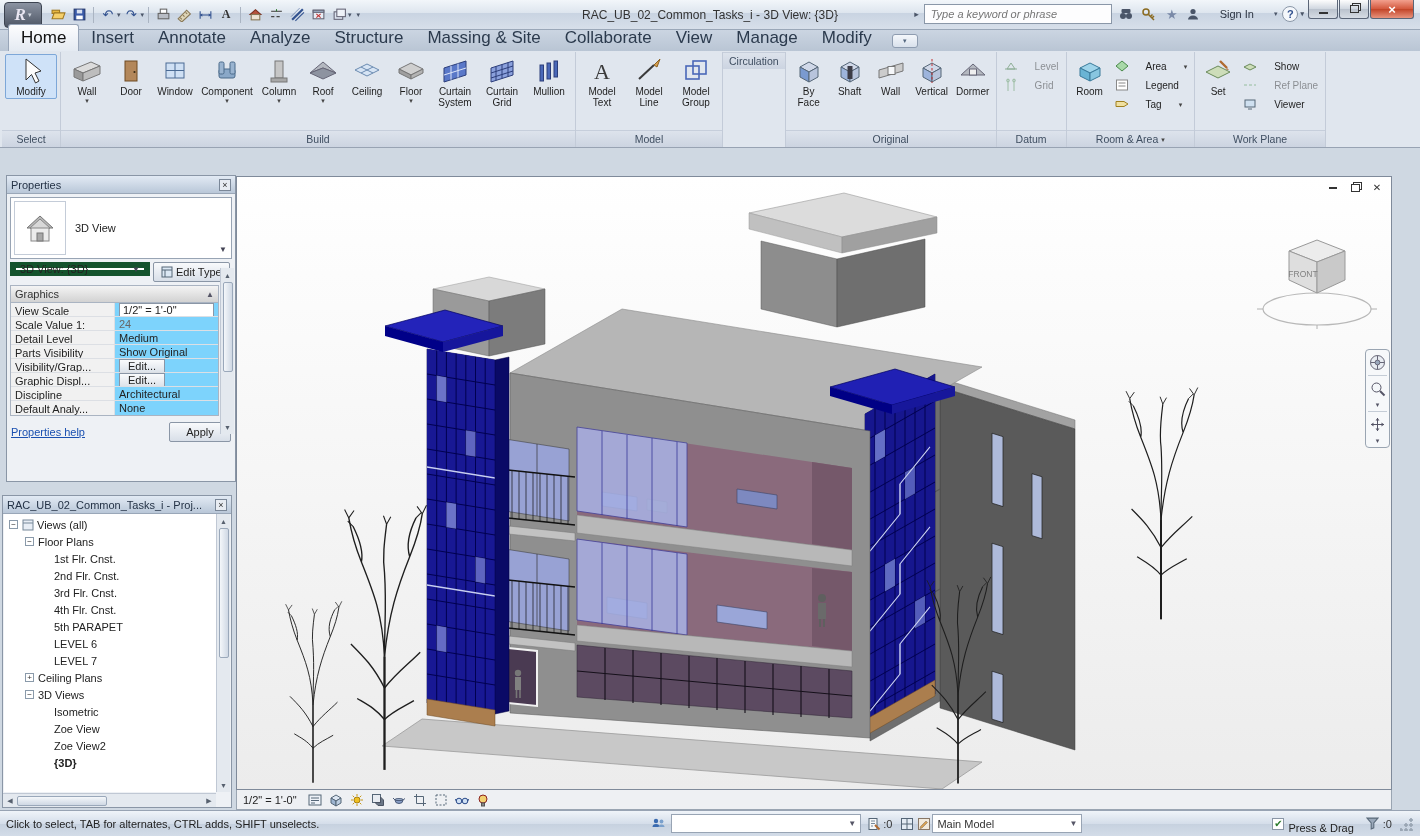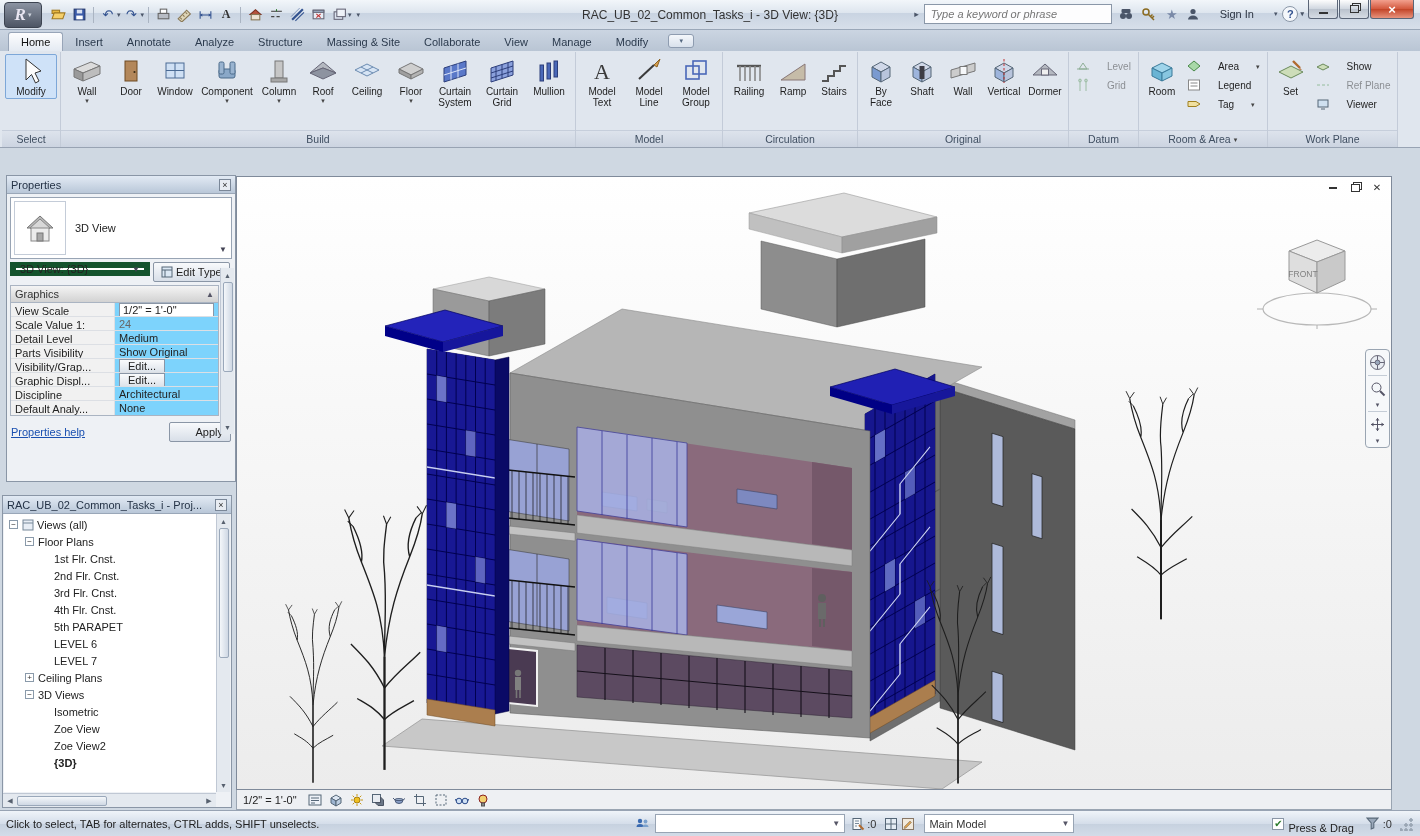--- a/index.html
+++ b/index.html
@@ -25,21 +25,21 @@
 .signin .arr,.help .arr{font-size:7px;color:#4a5568}
 .help{display:flex;align-items:center;gap:2px;font-weight:bold;color:#2c3442}
 .helpq{width:16px;height:16px;border-radius:8px;border:1px solid #8a97a8;display:flex;align-items:center;justify-content:center;font-size:11px;color:#31518f;background:#f4f7fb}
 .winctl{position:absolute;right:6px;top:0;display:flex}
 .wc{width:30px;height:19px;margin-left:1px;border:1px solid #5a6577;border-top:none;border-radius:0 0 3px 3px;background:linear-gradient(#fdfdfd,#cfd6df 50%,#bac2cd 51%,#d6dce4);display:flex;align-items:center;justify-content:center;color:#333}
 .wc.close{width:44px;background:linear-gradient(#f2a08e,#d3573c 50%,#c24428 51%,#e8937d);color:#fff;font-size:13px;font-weight:bold}
 .minbar{width:9px;height:2px;background:#333;margin-top:8px}
 .restoreg{width:9px;height:8px;border:1px solid #333;box-shadow:2px -2px 0 -1px #dfe5ec,2px -2px 0 0 #333}
 
 .tabrow{position:absolute;left:0;top:30px;width:1420px;height:21px;background:linear-gradient(#cbd5e2,#b9c5d4);display:flex;align-items:flex-end;padding-left:8px}
-.tab{padding:3px 12px;font-size:11px;color:#2b3a4d}
+.tab{padding:3px 12px;font-size:17px;color:#2b3a4d}
 .tab.active{background:linear-gradient(#fdfdfe,#e4eaf2);border:1px solid #98a5b8;border-bottom:none;border-radius:3px 3px 0 0;color:#111}
 .ribbon-toggle{margin:0 0 3px 8px;width:26px;height:14px;border:1px solid #8e9cb0;border-radius:3px;background:linear-gradient(#f4f7fb,#d9e1ec);display:flex;align-items:center;justify-content:center;font-size:7px;color:#53677f}
 
 .ribbon{position:absolute;left:0;top:51px;width:1420px;height:97px;background:#e0e6ee;border-bottom:1px solid #98a3b3;display:flex;padding:1px 2px 0}
 .panel{display:flex;flex-direction:column;border-right:1px solid #c3cbd8}
 .panel-body{flex:1;display:flex;align-items:flex-start;padding:2px 3px;gap:1px}
 .panel-label{height:17px;font-size:10.5px;color:#3f4e61;background:linear-gradient(#dde3ec,#ccd4e1);border-top:1px solid #c6cedb;display:flex;align-items:center;justify-content:center;gap:3px;padding:0 6px}
 .bigbtn{display:flex;flex-direction:column;align-items:center;width:46px;padding:1px;border:1px solid transparent;border-radius:2px}
 .bigbtn .bicon{width:30px;height:30px}
 .blabel{font-size:10px;line-height:11px;text-align:center;color:#1e1e1e}
@@ -54,21 +54,21 @@
 .palette{position:absolute;background:#eef1f5;border:1px solid #8a96a6}
 .pal-title{height:18px;background:linear-gradient(#e2eaf4,#b9c7d8);border-bottom:1px solid #9aa7b8;display:flex;align-items:center;padding:0 4px;font-size:11px;color:#243246}
 .pal-close{margin-left:auto;width:12px;height:12px;border:1px solid #7a8798;background:#e8ecf2;font-size:9px;line-height:10px;text-align:center;color:#333}
 .typesel{margin:3px;height:62px;background:#fff;border:1px solid #98a4b4;display:flex;align-items:center;position:relative}
 .typesel .pic{width:52px;height:54px;margin:3px;border:1px solid #c4ccd8;display:flex;align-items:center;justify-content:center}
 .typesel .lbl{font-size:11px;color:#222;margin-left:6px}
 .typesel .arr{position:absolute;right:4px;bottom:4px;font-size:8px;color:#445}
 .selrow{display:flex;margin:2px 3px;gap:3px}
 .combo{flex:1;height:14px;background:#fff;border:6px solid #14532d;display:flex;align-items:center;padding:0 4px;position:relative}
 .combo .carr{margin-left:auto;font-size:8px;color:#445}
-.btn{height:20px;border:1px solid #8a96a6;background:linear-gradient(#f8fafc,#d8dfe8);display:flex;align-items:center;justify-content:flex-end;padding:0 7px;gap:3px;border-radius:2px}
+.btn{height:20px;border:1px solid #8a96a6;background:linear-gradient(#f8fafc,#d8dfe8);display:flex;align-items:center;justify-content:center;padding:0 7px;gap:3px;border-radius:2px}
 .grid{margin:3px 3px 0;border:1px solid #aab4c2;background:#7dd3fc}
 .ghead{height:17px;background:linear-gradient(#f4f4f4,#d2d2d2);border-bottom:1px solid #aab4c2;display:flex;align-items:center;padding:0 4px;color:#333}
 .ghead .chev{margin-left:auto;font-size:8px;color:#556}
 .p-row{display:flex;height:14px;border-bottom:1px solid #dcdfe4}
 .p-name{width:104px;background:#f1f1f1;border-right:1px solid #dcdfe4;padding:2px 4px;white-space:nowrap;overflow:hidden}
 .p-val{flex:1;padding:2px 4px;white-space:nowrap;overflow:hidden;display:flex;align-items:center}
 .valbox{border:1px solid #8a96a6;background:#fff;padding:0 3px;height:14px;line-height:13px;width:100%}
 .valbtn{border:1px solid #8a96a6;background:linear-gradient(#fafbfc,#dde3ea);padding:0 8px;height:14px;line-height:13px}
 .props-footer{display:flex;align-items:center;margin:6px 4px 0}
 .link{color:#1a50b0;text-decoration:underline}
@@ -422,47 +422,20 @@
           </span>
           <span class="blabel">Model Group</span>
         </div>
     </div>
     <div class="panel-label">
         <span>Model</span>
       </div>
   </div>
 
   <div class="panel">
-    <div class="panel-body">
-      <div class="bigbtn">
-          <span class="bicon">
-            <svg viewBox="0 0 30 30" width="30" height="30">
-              <path d="M3,10 H27" stroke="#555" stroke-width="2.4"></path>
-              <path d="M6,10 V25 M11,10 V25 M16,10 V25 M21,10 V25 M26,10 V25" stroke="#888" stroke-width="1.6"></path>
-            </svg>
-          </span>
-          <span class="blabel">Railing</span>
-        </div>
-      <div class="bigbtn w40">
-          <span class="bicon">
-            <svg viewBox="0 0 30 30" width="30" height="30">
-              <polygon points="3,24 27,8 27,24" fill="#c6bca8" stroke="#877"></polygon>
-            </svg>
-          </span>
-          <span class="blabel">Ramp</span>
-        </div>
-      <div class="bigbtn w40">
-          <span class="bicon">
-            <svg viewBox="0 0 30 30" width="30" height="30">
-              <path d="M3,25 h6 v-5 h6 v-5 h6 v-5 h6" fill="none" stroke="#555" stroke-width="2"></path>
-            </svg>
-          </span>
-          <span class="blabel">Stairs</span>
-        </div>
-    </div>
     <div class="panel-label">
         <span>Circulation</span>
       </div>
   </div>
 
   <div class="panel">
     <div class="panel-body">
       <div class="bigbtn w40">
           <span class="bicon">
             <svg viewBox="0 0 30 30" width="30" height="30">
@@ -1104,21 +1077,21 @@
         <rect x="1.5" y="1.5" width="11" height="11" fill="#e4ecf4" stroke="#567"></rect>
         <path d="M1.5,7 H12.5 M7,1.5 V12.5" stroke="#567"></path>
       </svg>
     </span>
   <span class="vci">
       <svg width="14" height="14" viewBox="0 0 14 14">
         <rect x="1.5" y="1.5" width="11" height="11" fill="#f2eadc" stroke="#876"></rect>
         <path d="M3.5,9.5 L9,4 l1.5,1.5 L5,11 l-2,0.5 z" fill="#d8a050" stroke="#876" stroke-width="0.6"></path>
       </svg>
     </span>
-  <span class="sb-combo" style="width:150px;margin:0 8px">
+  <span class="sb-combo" style="width:150px;margin:0 0">
       <span>Main Model</span>
       <span class="carr" style="margin-left:auto;font-size:8px;color:#556">▼</span>
     </span>
   <span style="width:190px"></span>
   <span class="chk">
       <span>✔</span>
     </span>
   <span style="margin:8px 10px 0 4px">Press &amp; Drag</span>
   <span class="vci">
       <svg width="13" height="13" viewBox="0 0 12 12">

